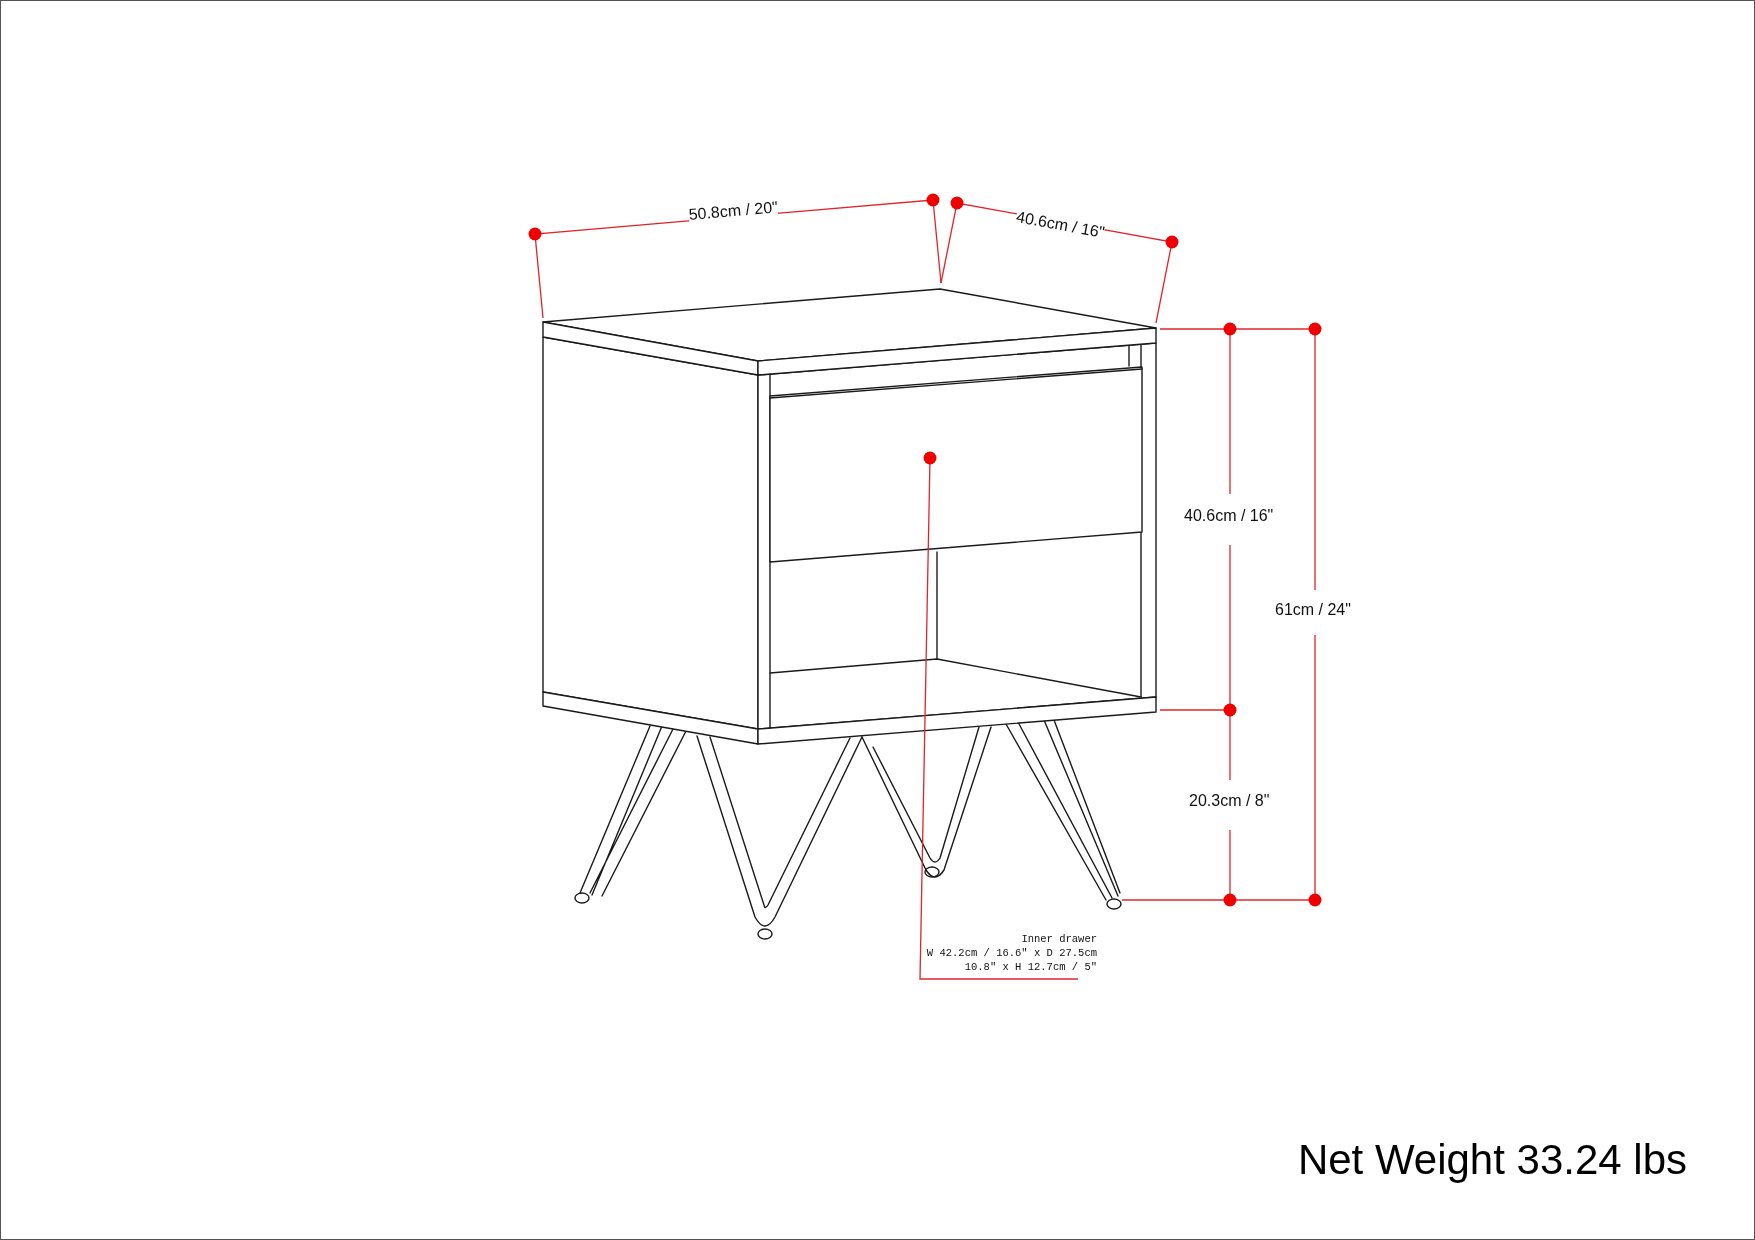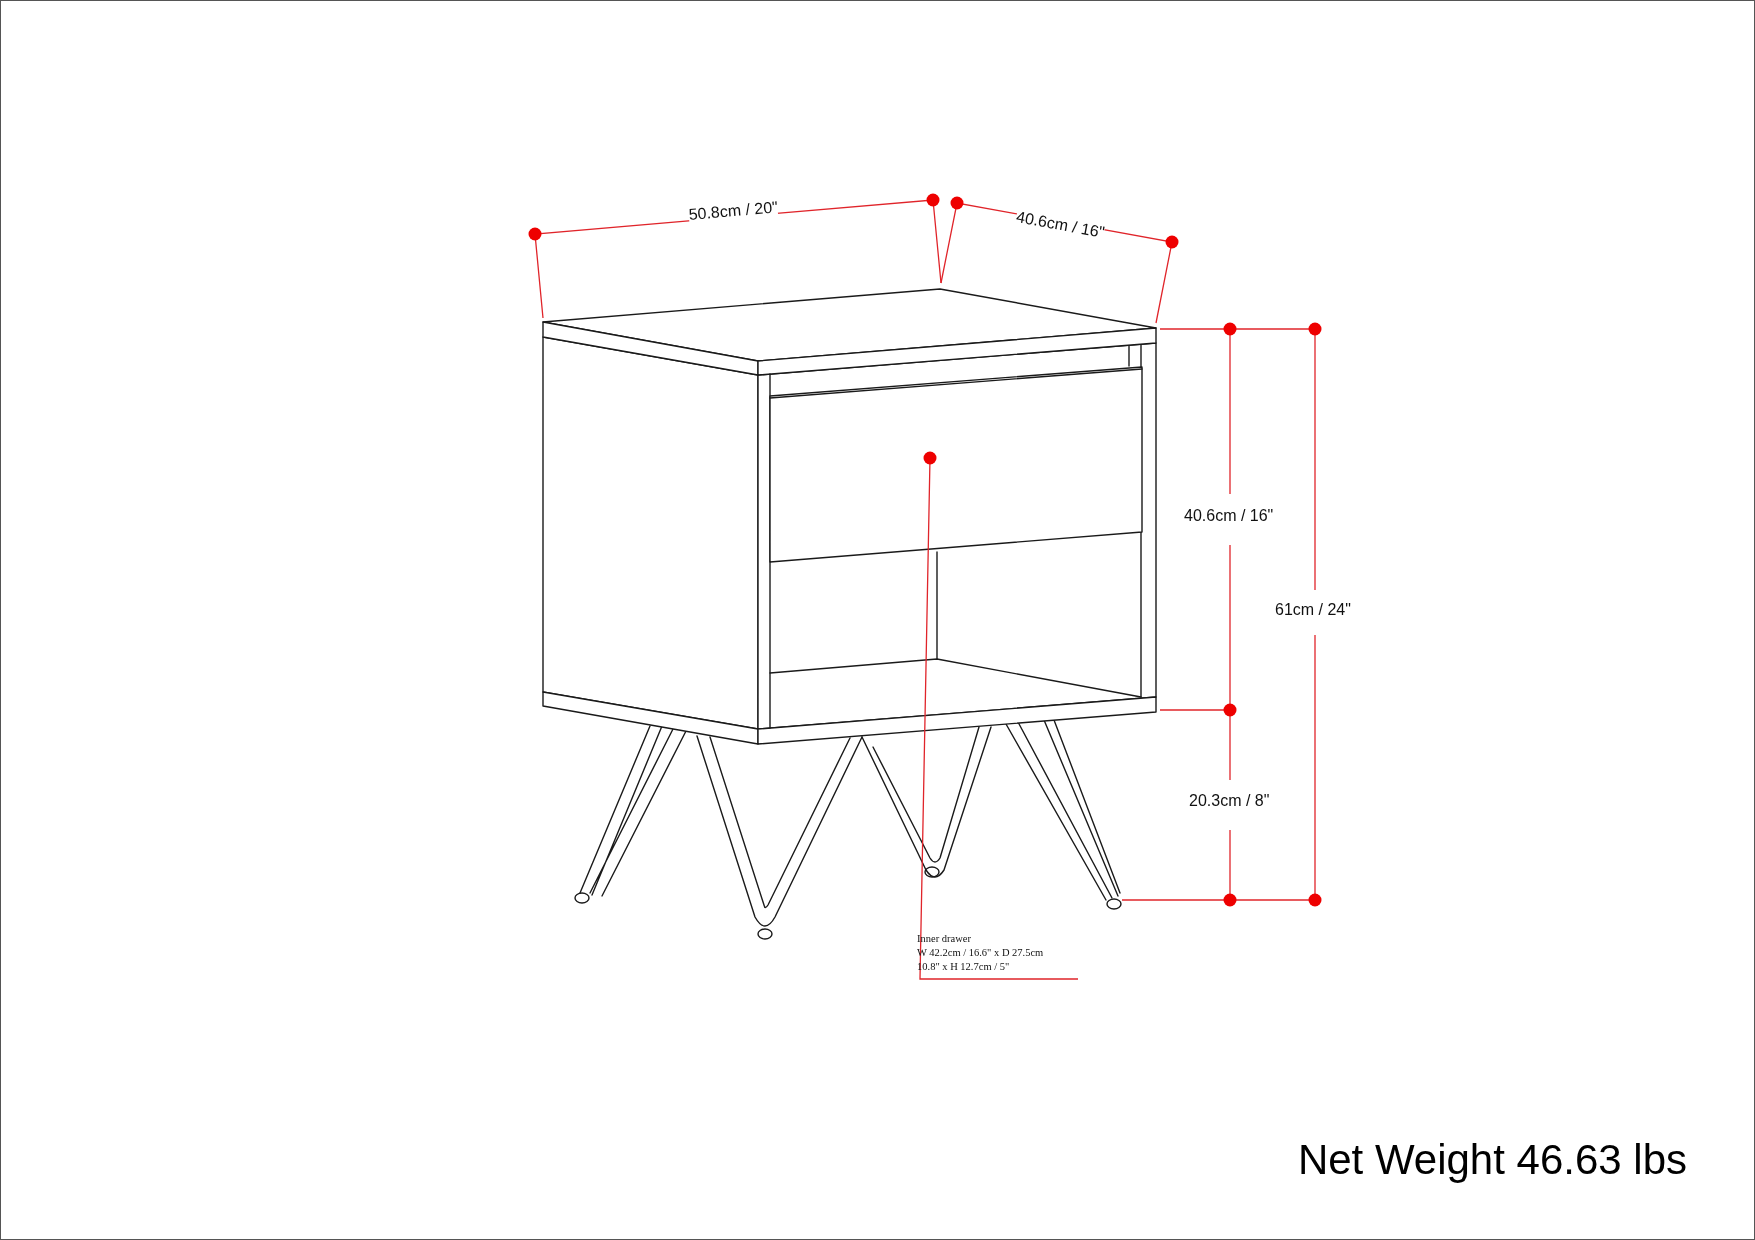--- a/index.html
+++ b/index.html
@@ -5,21 +5,21 @@
   html, body { margin: 0; padding: 0; background: #ffffff; }
   body { width: 1755px; height: 1240px; position: relative; overflow: hidden; }
   .frame { position: absolute; left: 0; top: 0; width: 1753px; height: 1238px; border: 1px solid #555555; }
   svg { position: absolute; left: 0; top: 0; }
   .outline { fill: none; stroke: #1a1a1a; stroke-width: 1.4; stroke-linejoin: round; stroke-linecap: round; }
   .surface { fill: #ffffff; stroke: #1a1a1a; stroke-width: 1.4; stroke-linejoin: round; }
   .dim { fill: none; stroke: #e0242a; stroke-width: 1.3; }
   .dot { fill: #ee0000; }
   .lbl { position: absolute; font-family: "Liberation Sans", sans-serif; color: #111; white-space: nowrap; background: #fff; }
   .lbl16 { font-size: 16px; }
-  .note { position: absolute; font-family: Liberation Serif, serif; font-size: 10.5px; color: #111; text-align: left; line-height: 14px; width: 180px; left: 917px; top: 932px; }
+  .note { position: absolute; font-family: Liberation Mono, monospace; font-size: 10.5px; color: #111; text-align: right; line-height: 14px; width: 180px; left: 917px; top: 932px; }
   .weight { position: absolute; font-family: "Liberation Sans", sans-serif; font-size: 42px; color: #000; right: 68px; top: 1136px; }
 </style>
 </head>
 <body>
 
 <div class="frame"></div>
 
 <svg width="1755" height="1240" viewBox="0 0 1755 1240">
 
   <g>
@@ -106,13 +106,13 @@
 <div class="lbl lbl16" style="left:1184px; top:507px;">40.6cm / 16"</div>
 <div class="lbl lbl16" style="left:1275px; top:601px;">61cm / 24"</div>
 <div class="lbl lbl16" style="left:1189px; top:792px;">20.3cm / 8"</div>
 
 <div class="note">
   <div>Inner drawer</div>
   <div>W 42.2cm / 16.6" x D 27.5cm</div>
   <div>10.8" x H 12.7cm / 5"</div>
 </div>
 
-<div class="weight">Net Weight 46.63 lbs</div>
+<div class="weight">Net Weight 33.24 lbs</div>
 
 </body></html>

